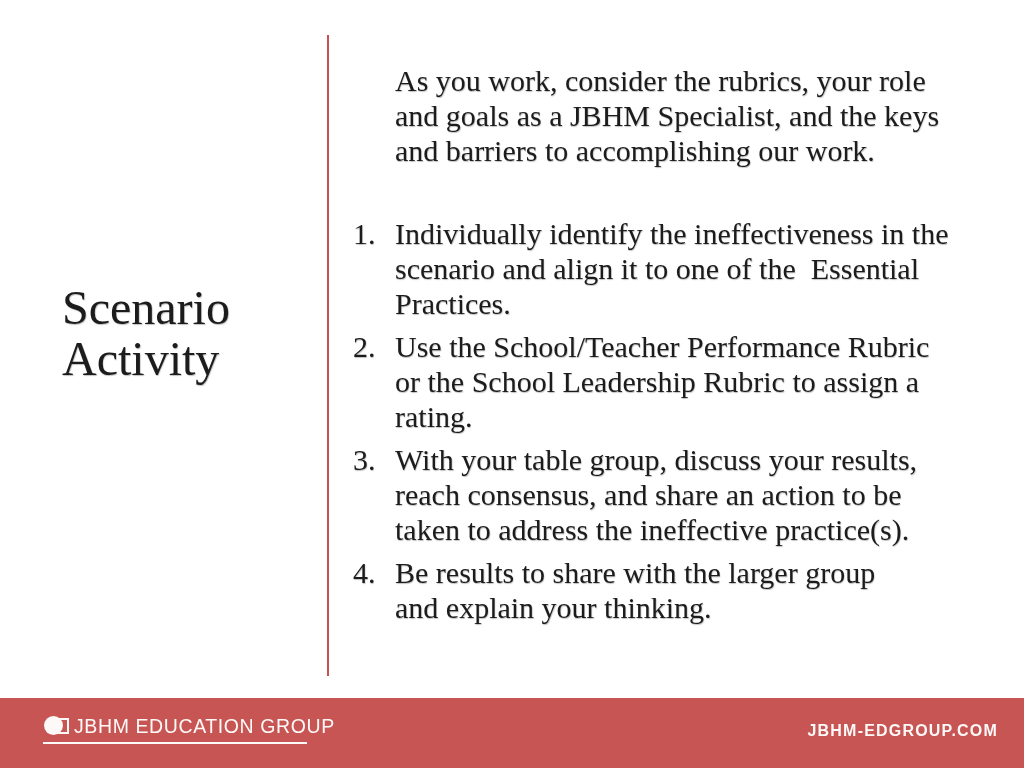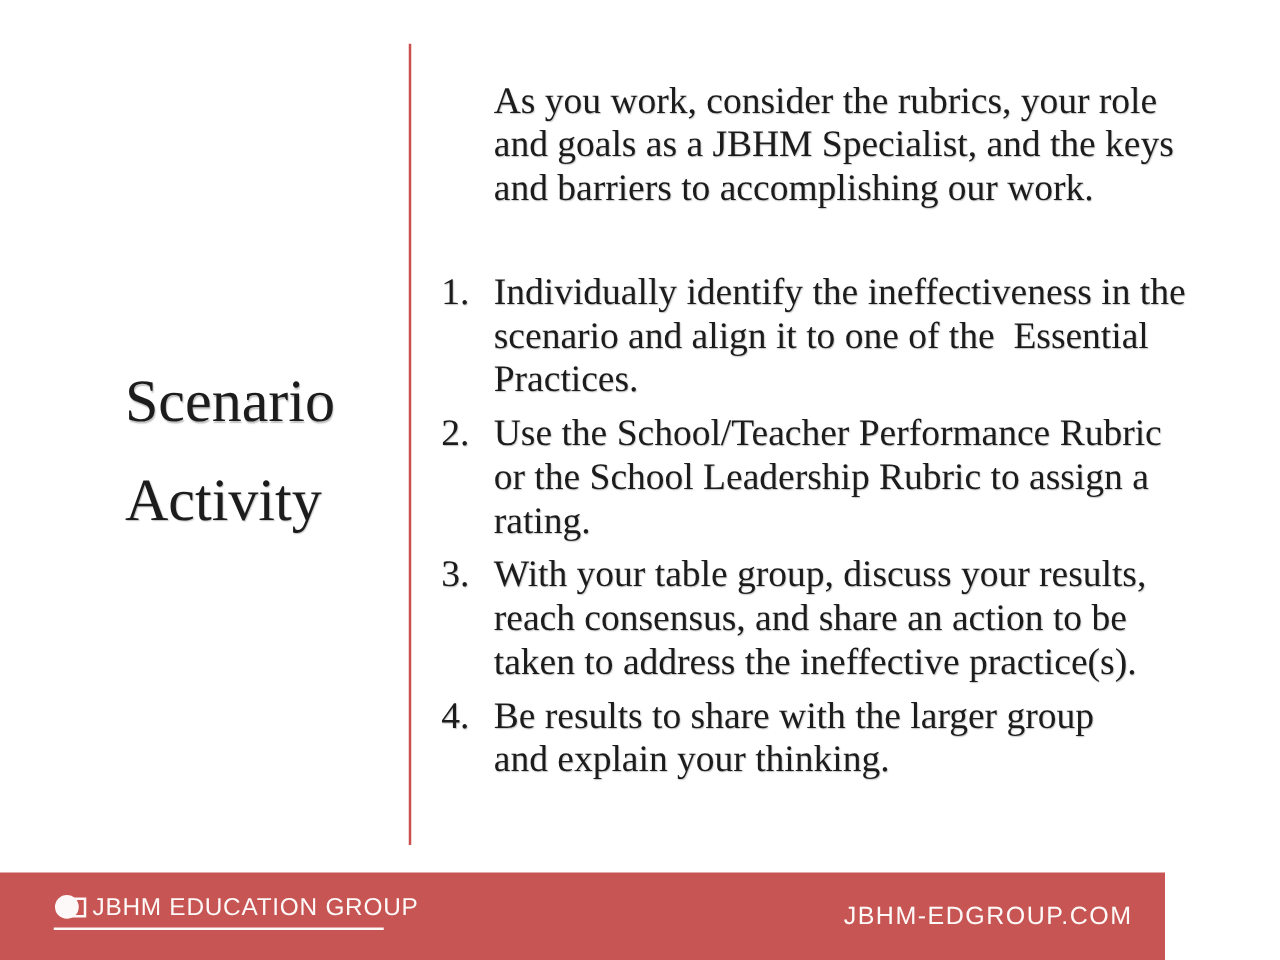--- a/index.html
+++ b/index.html
@@ -4,24 +4,23 @@
 <style>
   * { margin:0; padding:0; box-sizing:border-box; }
   html,body { width:1024px; height:768px; }
   body { font-family:"Liberation Serif","DejaVu Serif",serif; background:#fff; }
 
   .slide { position:relative; width:1024px; height:768px; background:#ffffff; overflow:hidden; }
 
   
   .slide-title {
     position:absolute; left:62px; top:282px; width:270px;
-    font-size:48px; line-height:79px; font-weight:400; color:#1c1c1c;
+    font-size:48px; line-height:51px; font-weight:400; color:#1c1c1c;
     white-space:pre-wrap;
     text-shadow:0.7px 1px 1px rgba(0,0,0,0.25);
-    margin-left:38px;
   }
 
   
   .divider {
     position:absolute; left:327px; top:35px; width:1.5px; height:641px;
     background:#c9504e;
   }
 
   
   .content { position:absolute; left:353px; top:63px; width:625px; color:#1c1c1c; }
@@ -35,21 +34,21 @@
   ol.activity-list li {
     display:flex; margin-bottom:8px;
     font-size:30px; line-height:35px;
     text-shadow:0.6px 0.9px 1px rgba(0,0,0,0.25);
   }
   .item-number { flex:0 0 42px; }
   .item-text { width:580px; white-space:pre-wrap;font-family:Liberation Serif, serif; }
 
   
   .footer-bar {
-    position:absolute; left:0; bottom:0; width:932px; height:70px;
+    position:absolute; left:0; bottom:0; width:1024px; height:70px;
     background:#c75553; color:#fdf9f8;
     font-family:"Liberation Sans","DejaVu Sans",sans-serif;
   }
   .logo-icon { position:absolute; left:44px; top:18px; width:25px; height:20px; }
   .logo-square {
     position:absolute; right:0; top:2px; width:16px; height:16px;
     border:2px solid #fdf9f8;
   }
   .logo-circle {
     position:absolute; left:0; top:0; width:19px; height:19px;
@@ -58,21 +57,21 @@
   .brand-name {
     position:absolute; left:74px; top:17px;
     font-size:19.5px; letter-spacing:0.6px; font-weight:400;
   }
   .brand-underline {
     position:absolute; left:43px; top:44px; width:264px; height:2px;
     background:#fdf9f8;
   }
   .website-url {
     position:absolute; right:26px; top:24px;
-    font-size:20px; font-weight:400; letter-spacing:1.2px;
+    font-size:16px; font-weight:700; letter-spacing:1.2px;
   }
 </style>
 </head>
 <body>
 
 <div class="slide">
 
   <h1 class="slide-title">Scenario
 Activity</h1>
 

